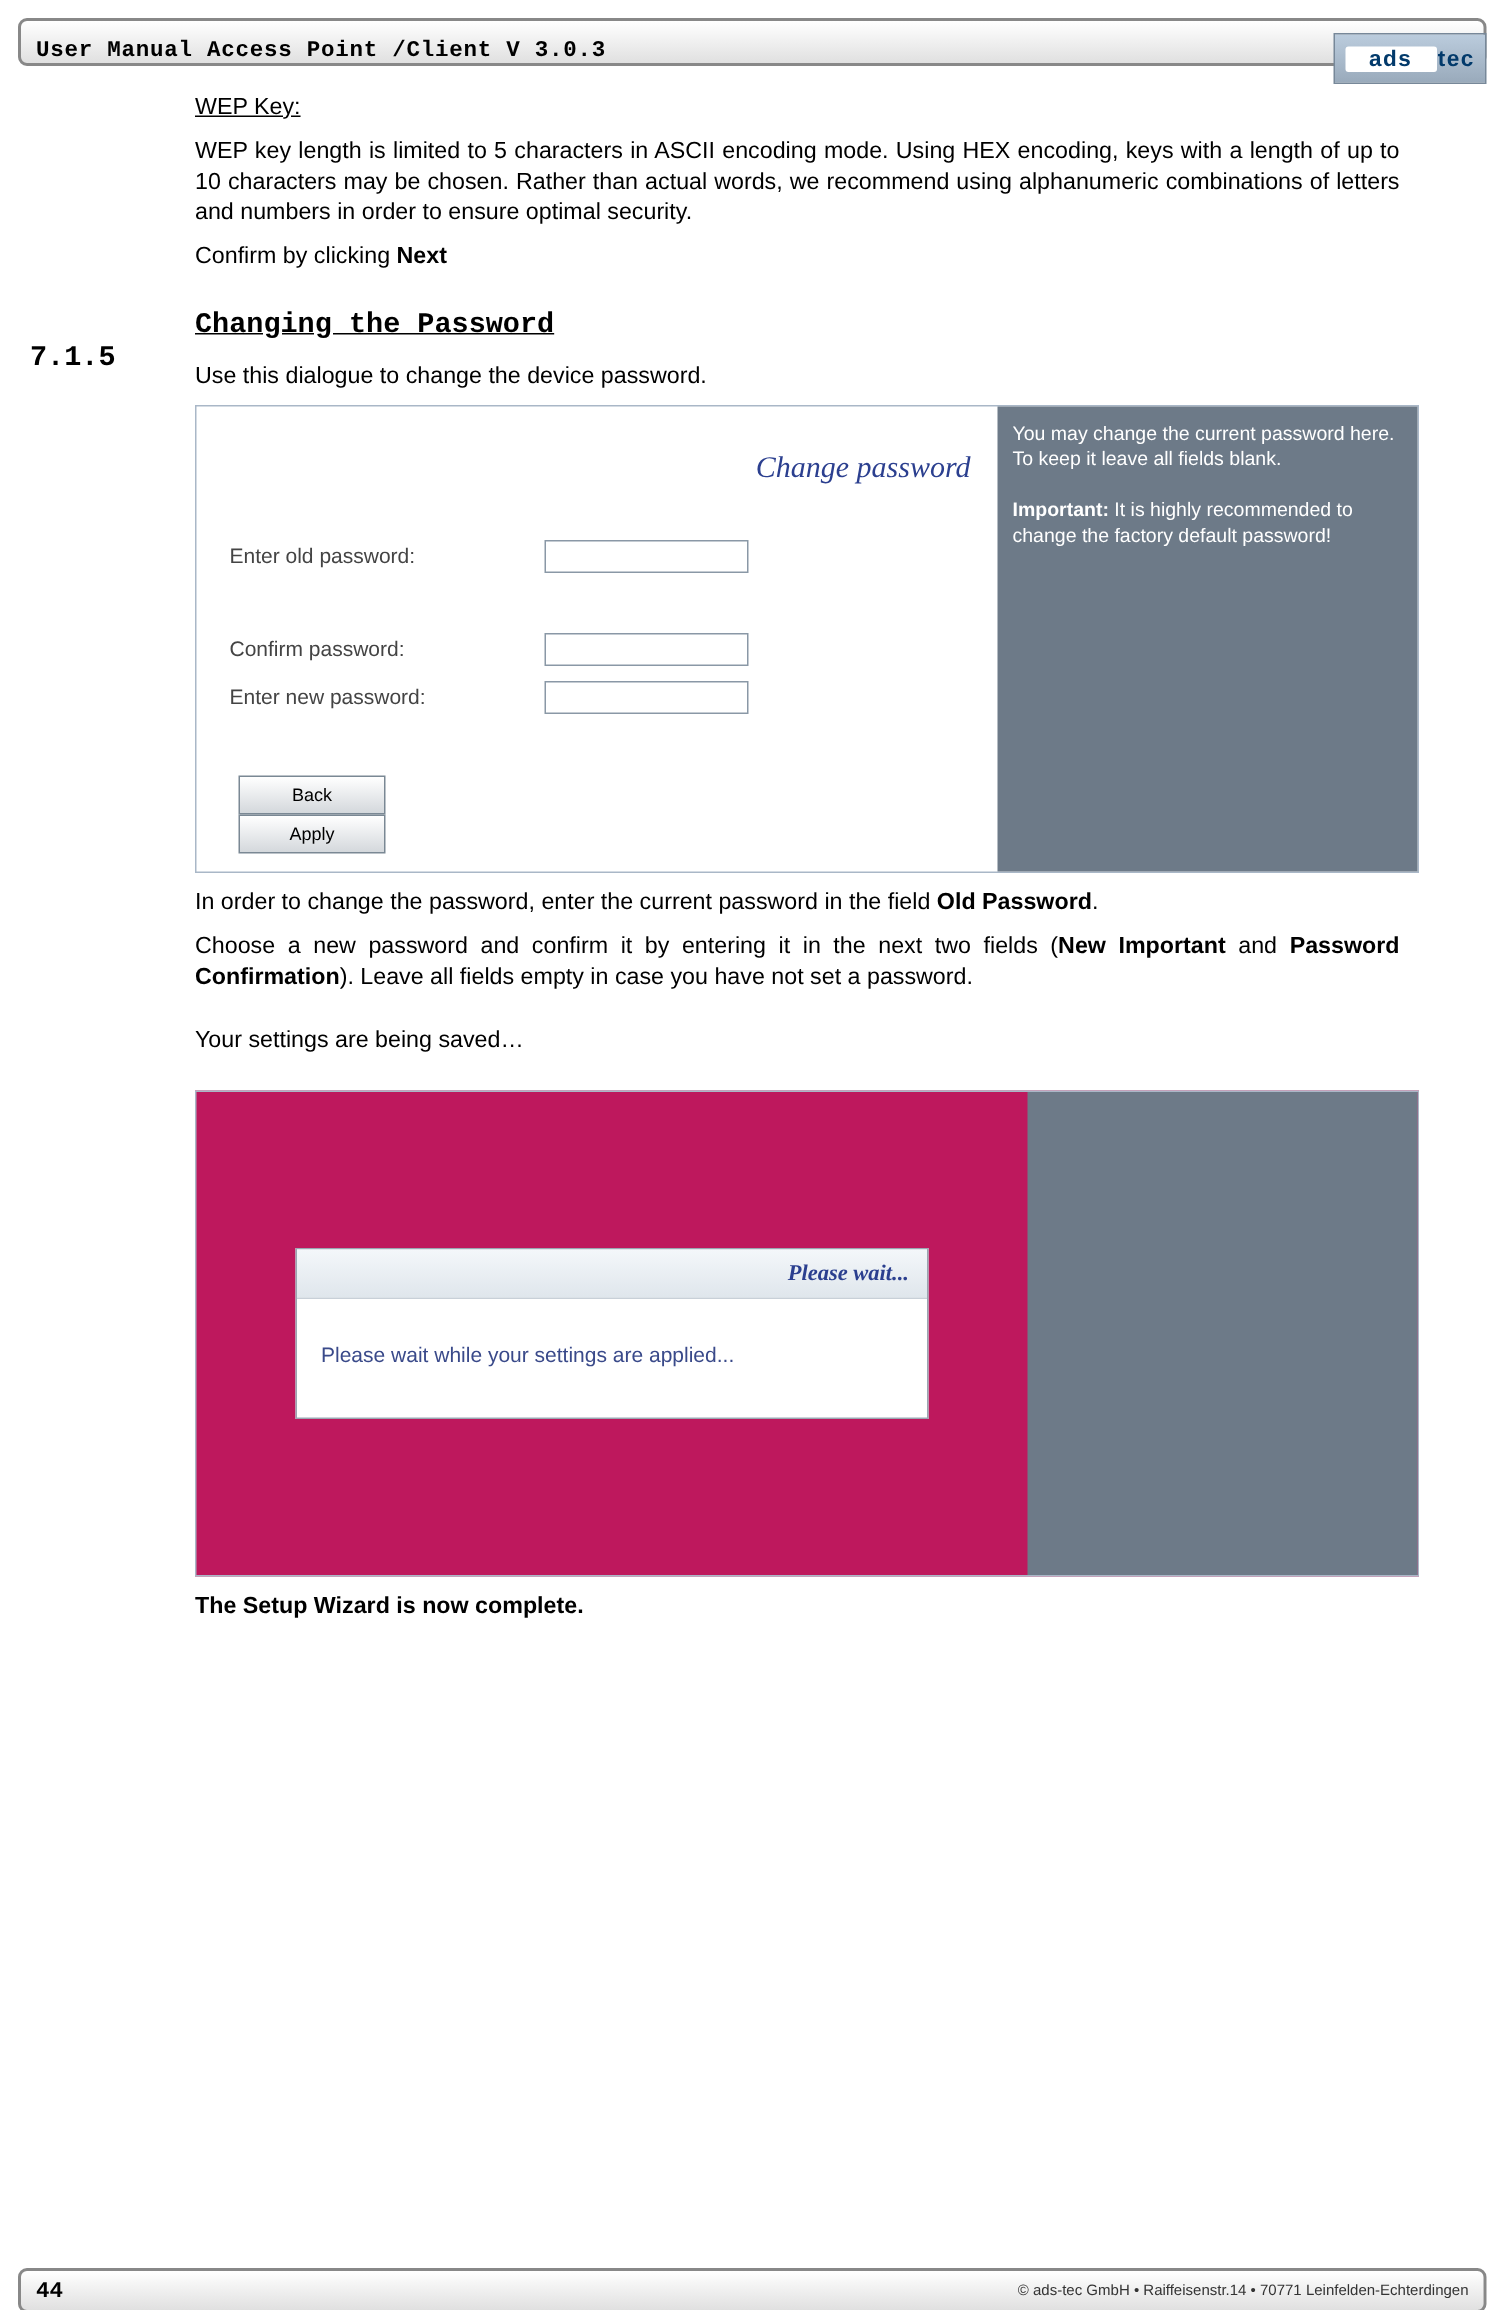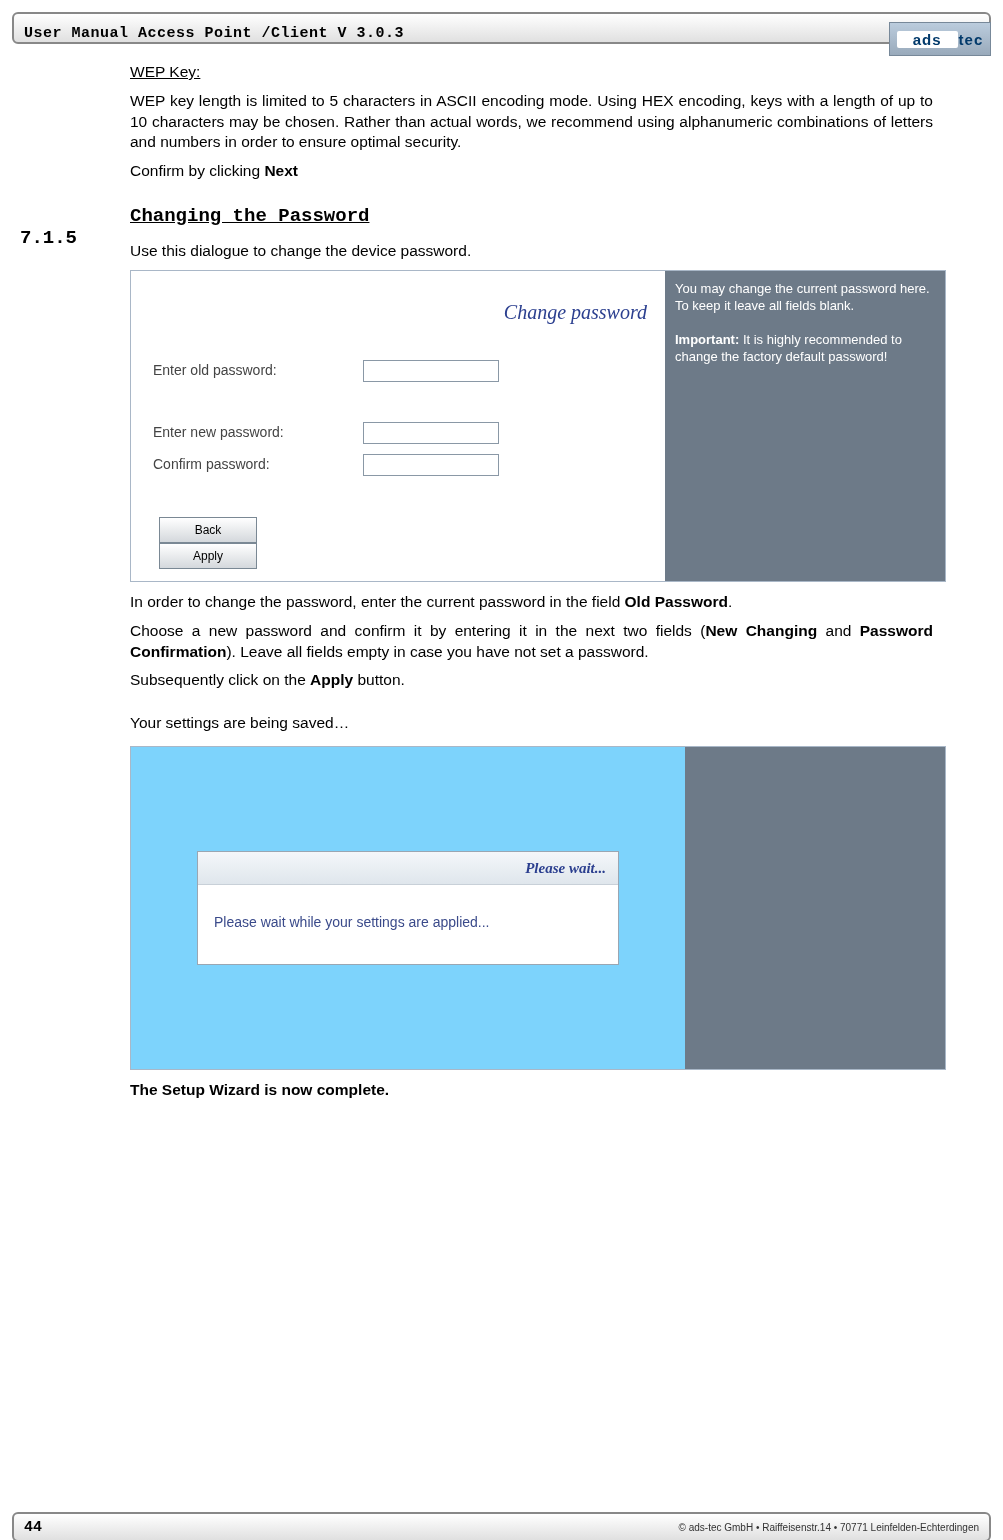--- a/index.html
+++ b/index.html
@@ -20,21 +20,21 @@
   .shot1-main{flex:1;padding:18px 18px 8px 22px;position:relative;}
   .shot1-title{text-align:right;color:#2b3f8f;font-family:'Times New Roman',serif;font-size:20px;font-style:italic;margin:10px 0 34px 0;}
   .formrow{display:flex;align-items:center;margin:10px 0;color:#444;font-size:14px;}
   .formrow .lbl{width:210px;}
   .formrow input{width:130px;height:18px;border:1px solid #8a98a6;background:#fff;}
   .btnbar{position:absolute;left:28px;right:14px;bottom:12px;display:flex;justify-content:space-between;flex-direction:column;}
   .btn{width:96px;height:24px;background:linear-gradient(#fff,#d4d8dc);border:1px solid #7a8894;font-size:12px;display:flex;align-items:center;justify-content:center;}
   .sidebox{width:260px;background:#6d7a88;color:#fff;font-size:13px;padding:10px 10px 10px 10px;line-height:1.3;font-family:Arial,sans-serif;}
   .sidebox b{font-weight:bold;}
   
-  .shot2{margin:12px 0 10px 0;border:1px solid #a9b7c7;width:814px;height:322px;position:relative;display:flex;background:#7dd3fc;}
+  .shot2{margin:22px 0 10px 0;border:1px solid #a9b7c7;width:814px;height:322px;position:relative;display:flex;background:#be185d;}
   .shot2-main{flex:1;display:flex;align-items:center;justify-content:center;}
   .modal{width:420px;border:1px solid #9aa6b2;background:#fff;}
   .modal .mtitle{background:linear-gradient(#f4f7fa,#dfe6ec);color:#2b3f8f;font-family:'Times New Roman',serif;font-style:italic;font-size:15px;font-weight:bold;text-align:right;padding:6px 12px;border-bottom:1px solid #c8d0d8;}
   .modal .mbody{padding:28px 16px 32px 16px;color:#3a4a8a;font-size:14px;text-align:left;}
   .shot2-side{width:260px;background:#6d7a88;}
   
   .fbar{position:absolute;left:12px;right:12px;bottom:10px;border:2px solid #888;border-radius:6px;background:linear-gradient(#fff,#e0e0e0);height:26px;display:flex;align-items:center;justify-content:space-between;padding:0 10px;}
   .fbar .pg{font-family:'Courier New',monospace;font-weight:bold;font-size:15px;}
   .fbar .copy{font-size:10px;color:#333;}
 </style>
@@ -65,41 +65,40 @@
 
     <div class="shot1">
       <div class="shot1-main">
         <div class="shot1-title">Change password</div>
         <div class="formrow">
           <span class="lbl">Enter old password:</span>
           <input type="password" style="">
         </div>
         <div style="height:20px"></div>
         <div class="formrow">
-          <span class="lbl">Enter new password:</span>
+          <span class="lbl">Confirm password:</span>
           <input type="password" style="">
         </div>
         <div class="formrow">
-          <span class="lbl">Confirm password:</span>
+          <span class="lbl">Enter new password:</span>
           <input type="password" style="">
         </div>
         <div class="btnbar">
           <div class="btn">Back</div>
           <div class="btn">Apply</div>
         </div>
       </div>
       <div class="sidebox">
         <span>You may change the current password here. To keep it leave all fields blank.</span><br><br>
         <b>Important:</b><span> It is highly recommended to change the factory default password!</span>
       </div>
     </div>
 
     <p><span>In order to change the password, enter the current password in the field </span><b>Old Password</b><span>.</span></p>
-    <p><span>Choose a new password and confirm it by entering it in the next two fields (</span><b>New Changing</b><span> and </span><b>Password Confirmation</b><span>). Leave all fields empty in case you have not set a password.</span></p>
-    <p><span>Subsequently click on the </span><b>Apply</b><span> button.</span></p>
+    <p><span>Choose a new password and confirm it by entering it in the next two fields (</span><b>New Important</b><span> and </span><b>Password Confirmation</b><span>). Leave all fields empty in case you have not set a password.</span></p>
     <p style="margin-top:22px;">Your settings are being saved…</p>
 
     <div class="shot2">
       <div class="shot2-main">
         <div class="modal">
           <div class="mtitle">Please wait...</div>
           <div class="mbody">Please wait while your settings are applied...</div>
         </div>
       </div>
       <div class="shot2-side"></div>

